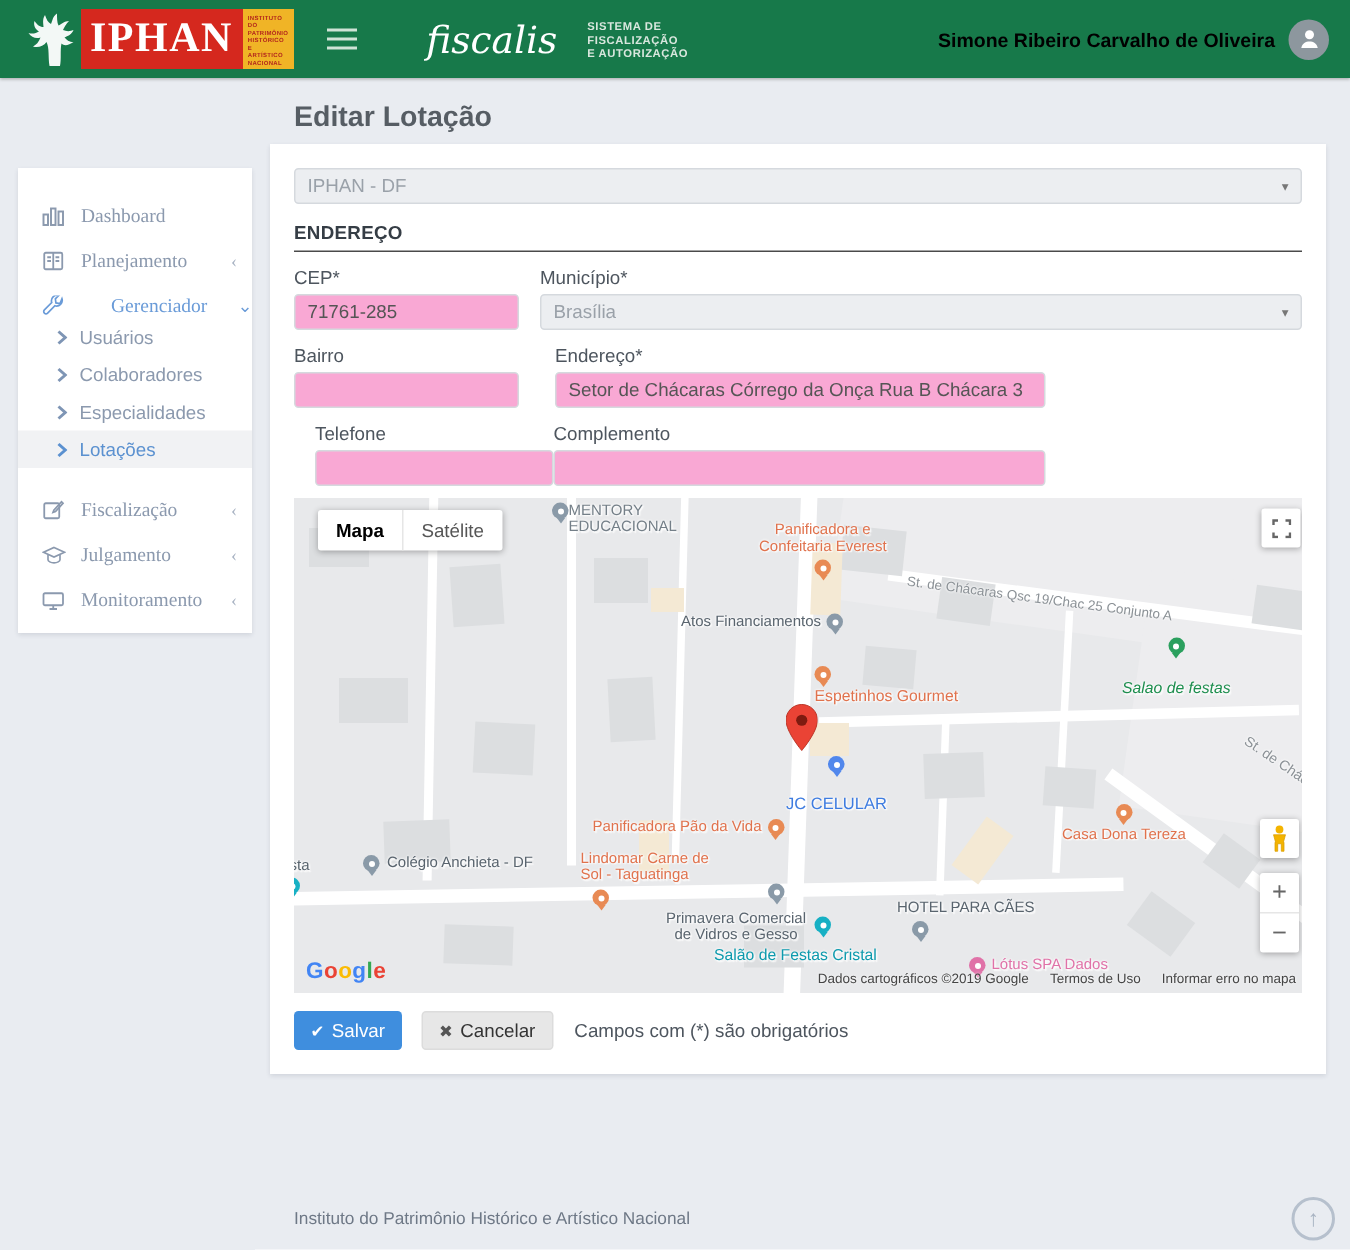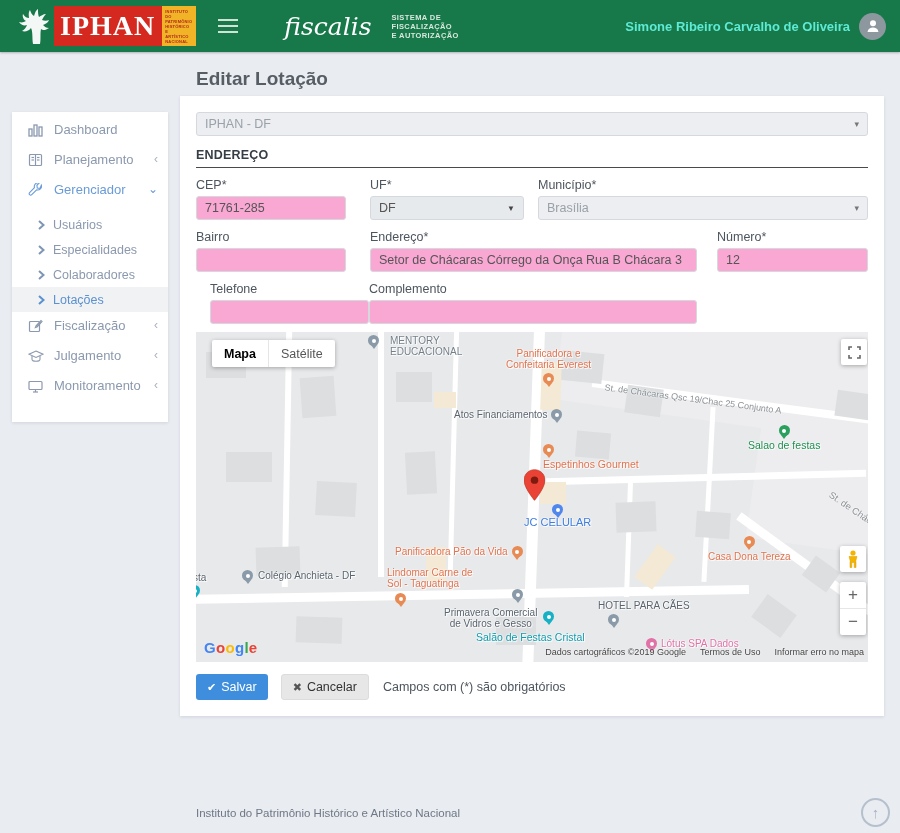--- a/index.html
+++ b/index.html
@@ -11,30 +11,30 @@
   .logo-group { display:flex; align-items:center; height:40px; margin-left:14px; }
   .logo-tree { width:40px; height:40px; display:flex; align-items:center; justify-content:center; }
   .logo-red { background:#d5281e; color:#fff; height:40px; display:flex; align-items:center; padding:0 7px 0 6px; font-family:"Liberation Serif", serif; font-size:28px; letter-spacing:1px; font-weight:bold; }
   .logo-yellow { background:#f0b426; height:40px; width:34px; padding:4px 3px; display:flex; flex-direction:column; justify-content:center; }
   .logo-yellow span { display:block; font-size:4px; line-height:5px; color:#b3271d; font-weight:bold; letter-spacing:.2px; text-transform:uppercase; }
   .hamburger { margin-left:22px; width:20px; cursor:pointer; }
   .hamburger i { display:block; height:2px; background:#cfe3d6; margin:4px 0; }
   .brand { margin-left:46px; font-family:"DejaVu Serif", serif; font-style:italic; color:#fff; font-size:25px; }
   .sys-name { margin-left:20px; color:#d9e7de; font-size:7.5px; font-weight:bold; letter-spacing:.4px; line-height:9px; }
   .topbar-right { margin-left:auto; margin-right:14px; display:flex; align-items:center; gap:9px; }
-  .user-name { color:#5eead4; font-size:13px; font-weight:bold; }
+  .user-name { color:#000000; font-size:13px; font-weight:bold; }
   .avatar { width:27px; height:27px; border-radius:50%; background:#8d979e; display:flex; align-items:center; justify-content:center; cursor:pointer; }
 
   
   .sidebar { position:absolute; left:12px; top:112px; width:156px; background:#fff; box-shadow:0 1px 3px rgba(40,50,70,.12); padding:10px 0 14px 0; z-index:5; }
-  .nav-item { display:flex; align-items:flex-start; height:30px; padding:0 10px 0 16px; color:#8b99ae; font-size:13px; cursor:pointer; }
+  .nav-item { display:flex; align-items:flex-end; height:30px; padding:0 10px 0 16px; color:#8b99ae; font-size:13px; cursor:pointer;font-family:Liberation Serif, serif; }
   .nav-item .nav-ic { width:17px; height:16px; margin-right:9px; flex:0 0 17px; display:flex; align-items:center; }
   .nav-item .lbl { flex:1; }
   .nav-item .chev { font-size:12px; color:#a7b2c2; }
-  .nav-item.active { color:#6a9bd8; }
+  .nav-item.active { color:#6a9bd8;gap:20px; }
   .nav-item.active .chev { color:#6a9bd8; }
   .subnav { }
   .subnav-item { display:flex; align-items:center; height:25px; padding-left:26px; color:#8b99ae; font-size:12.5px; cursor:pointer; }
   .subnav-item .arrow { margin-right:8px; display:flex; }
   .subnav-item.current { background:#f1f2f4; color:#5b91d0; }
 
   
   .page-title { position:absolute; left:196px; top:68px; font-size:19px; color:#565d64; }
   .card { position:absolute; left:180px; top:96px; width:704px; background:#fff; box-shadow:0 1px 3px rgba(40,50,70,.12); padding:16px; }
 
@@ -187,29 +187,29 @@
           </svg>
         </span>
       <span>Usuários</span>
     </div>
     <div class="subnav-item">
       <span class="arrow">
           <svg width="7" height="10" viewBox="0 0 7 10" fill="none" stroke="#7e95b5" stroke-width="2">
             <polyline points="1,1 5.5,5 1,9"></polyline>
           </svg>
         </span>
-      <span>Especialidades</span>
+      <span>Colaboradores</span>
     </div>
     <div class="subnav-item">
       <span class="arrow">
           <svg width="7" height="10" viewBox="0 0 7 10" fill="none" stroke="#7e95b5" stroke-width="2">
             <polyline points="1,1 5.5,5 1,9"></polyline>
           </svg>
         </span>
-      <span>Colaboradores</span>
+      <span>Especialidades</span>
     </div>
     <div class="subnav-item current">
       <span class="arrow">
           <svg width="7" height="10" viewBox="0 0 7 10" fill="none" stroke="#5b91d0" stroke-width="2">
             <polyline points="1,1 5.5,5 1,9"></polyline>
           </svg>
         </span>
       <span>Lotações</span>
     </div>
   </div>
@@ -258,48 +258,37 @@
     </div>
   </div>
 
   <div class="section-head">ENDEREÇO</div>
 
   <div class="row">
     <div class="fgroup w-cep" style="margin-bottom:0;">
       <label>CEP*</label>
       <input class="ctl" value="71761-285" style="">
     </div>
-    <div class="fgroup w-uf" style="margin-bottom:0;">
-      <label>UF*</label>
-      <div class="ctl fake-select" style="background:#e7eaed;">
-        <span class="val">DF</span>
-        <span class="caret" style="color:#444;font-size:8px;">▼</span>
-      </div>
-    </div>
     <div class="fgroup w-mun" style="margin-bottom:0;">
       <label>Município*</label>
       <div class="ctl gray muted fake-select">
         <span class="val">Brasília</span>
         <span class="caret">▾</span>
       </div>
     </div>
   </div>
 
   <div class="row">
     <div class="fgroup w-bairro" style="margin-bottom:0;">
       <label>Bairro</label>
       <input class="ctl" value="" style="">
     </div>
     <div class="fgroup w-end" style="margin-bottom:0;">
       <label>Endereço*</label>
       <input class="ctl" value="Setor de Chácaras Córrego da Onça Rua B Chácara 3" style="">
-    </div>
-    <div class="fgroup w-num" style="margin-bottom:0;">
-      <label>Número*</label>
-      <input class="ctl" value="12" style="">
     </div>
   </div>
 
   <div class="row" style="margin-bottom:8px;">
     <div class="fgroup w-tel" style="margin-bottom:0;">
       <label>Telefone</label>
       <input class="ctl" value="" style="">
     </div>
     <div class="fgroup w-comp" style="margin-bottom:0;">
       <label>Complemento</label>
@@ -339,50 +328,50 @@
     <div class="bld beige" style="left:230px; top:215px; width:20px; height:34px;"></div>
     <div class="bld" style="left:300px; top:285px; width:40px; height:28px;"></div>
     <div class="bld" style="left:100px; top:285px; width:46px; height:26px; transform:rotate(2deg);"></div>
     <div class="bld beige" style="left:448px; top:215px; width:22px; height:40px; transform:rotate(36deg);"></div>
     <div class="bld" style="left:560px; top:270px; width:36px; height:28px; transform:rotate(36deg);"></div>
     <div class="bld" style="left:610px; top:230px; width:30px; height:24px; transform:rotate(36deg);"></div>
     <div class="bld" style="left:640px; top:60px; width:34px; height:26px; transform:rotate(8deg);"></div>
 
     <div class="poi" style="left:172px; top:3px;">
       <span class="pin c-grayblue"></span>
-      <span class="poi-label c-grayblue" style="margin-left:11px;">MENTORY
+      <span class="poi-label c-grayblue" style="margin-left:0;">MENTORY
 EDUCACIONAL</span>
     </div>
     <div class="poi" style="left:310px; top:16px; flex-direction:column; align-items:center;">
       <span class="poi-label c-orange" style="text-align:center;">Panificadora e
 Confeitaria Everest</span>
       <span class="pin c-orange" style="margin-top:3px;"></span>
     </div>
     <div class="poi" style="left:258px; top:77px;">
       <span class="poi-label c-gray">Atos Financiamentos</span>
       <span class="pin c-grayblue" style="margin-left:4px;"></span>
     </div>
     <div class="street-label" style="left:408px; top:62px; transform:rotate(7.5deg); font-size:9px;">St. de Chácaras Qsc 19/Chac 25 Conjunto A</div>
     <div class="poi" style="left:552px; top:93px; flex-direction:column; align-items:center;">
       <span class="pin c-green"></span>
-      <span class="poi-label c-green" style="margin-top:4px; font-size:10.5px;">Salao de festas</span>
+      <span class="poi-label c-green" style="margin-top:18px; font-size:10.5px;font-style:italic;">Salao de festas</span>
     </div>
     <div class="poi" style="left:347px; top:112px; flex-direction:column;">
       <span class="pin c-orange"></span>
       <span class="poi-label c-orange" style="margin-top:4px; font-size:10.5px; white-space:nowrap;">Espetinhos Gourmet</span>
     </div>
     <div class="redmark">
       <svg width="21" height="32" viewBox="0 0 26 38">
           <path d="M13 0C5.8 0 0 5.8 0 13c0 9.7 13 25 13 25s13-15.3 13-25C26 5.8 20.2 0 13 0z" fill="#EA4335" stroke="#b93425" stroke-width=".8"></path>
           <circle cx="13" cy="13" r="4.6" fill="#7e1b10"></circle>
         </svg>
     </div>
     <div class="poi" style="left:328px; top:172px; flex-direction:column; align-items:center;">
       <span class="pin c-blue"></span>
-      <span class="poi-label c-blue" style="margin-top:2px; font-size:11px; white-space:nowrap;">JC CELULAR</span>
+      <span class="poi-label c-blue" style="margin-top:16px; font-size:11px; white-space:nowrap;">JC CELULAR</span>
     </div>
     <div class="poi" style="left:512px; top:204px; flex-direction:column; align-items:center;">
       <span class="pin c-orange"></span>
       <span class="poi-label c-orange" style="margin-top:4px; white-space:nowrap;">Casa Dona Tereza</span>
     </div>
     <div class="poi" style="left:199px; top:214px;">
       <span class="poi-label c-orange" style="white-space:nowrap;">Panificadora Pão da Vida</span>
       <span class="pin c-orange" style="margin-left:4px;"></span>
     </div>
     <div class="poi" style="left:46px; top:238px;">

